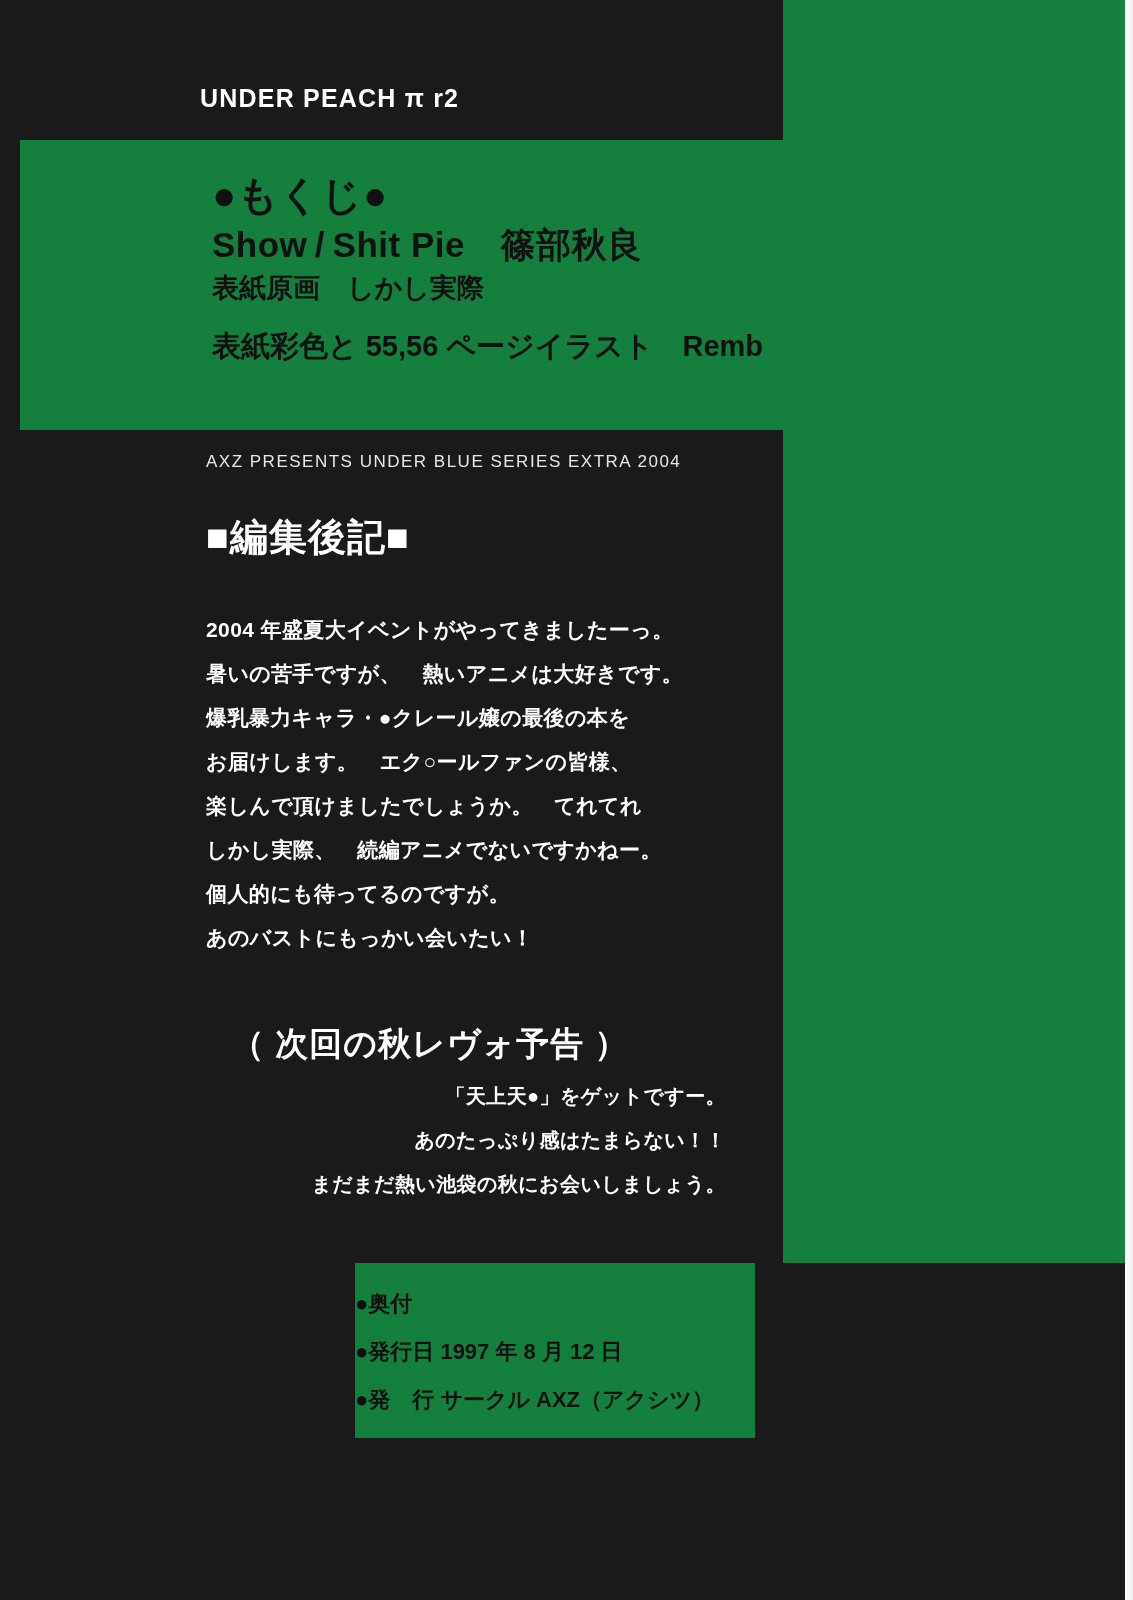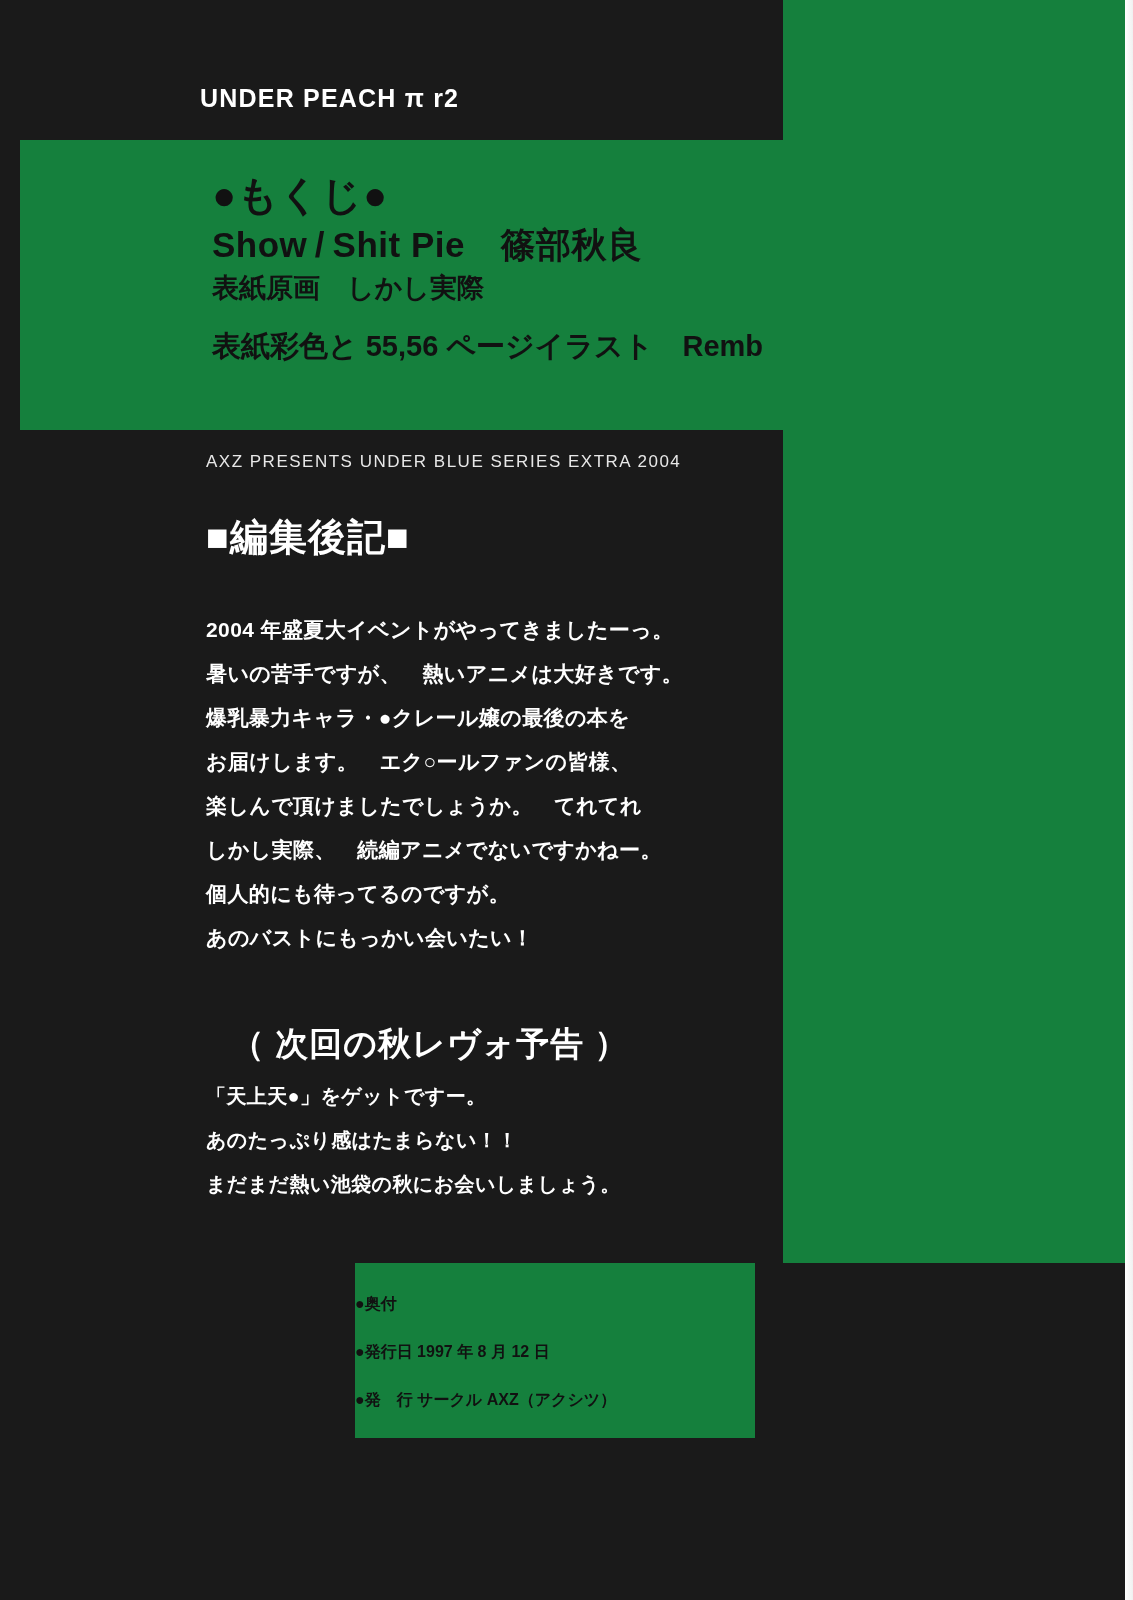--- a/index.html
+++ b/index.html
@@ -126,28 +126,28 @@
   #next-body {
     position: absolute;
     left: 206px; top: 1074px;
     width: 520px;
     color: #ffffff;
     font-size: 20px;
     font-weight: bold;
     line-height: 44px;
     letter-spacing: 0.4px;
   }
-  #next-body .l { display: block; white-space: pre; }
+  #next-body .l { display: block; white-space: pre; text-align: right; }
 
   #colophon {
     position: absolute;
     left: 355px; top: 1280px;
     width: 400px;
     color: #111111;
-    font-size: 16px;
+    font-size: 22px;
     font-weight: bold;
     line-height: 48px;
   }
   #colophon .l { display: block; white-space: pre; }
 
   
   #paper-edge {
     position: absolute;
     left: 1125px; top: 0;
     width: 8px; height: 1600px;

